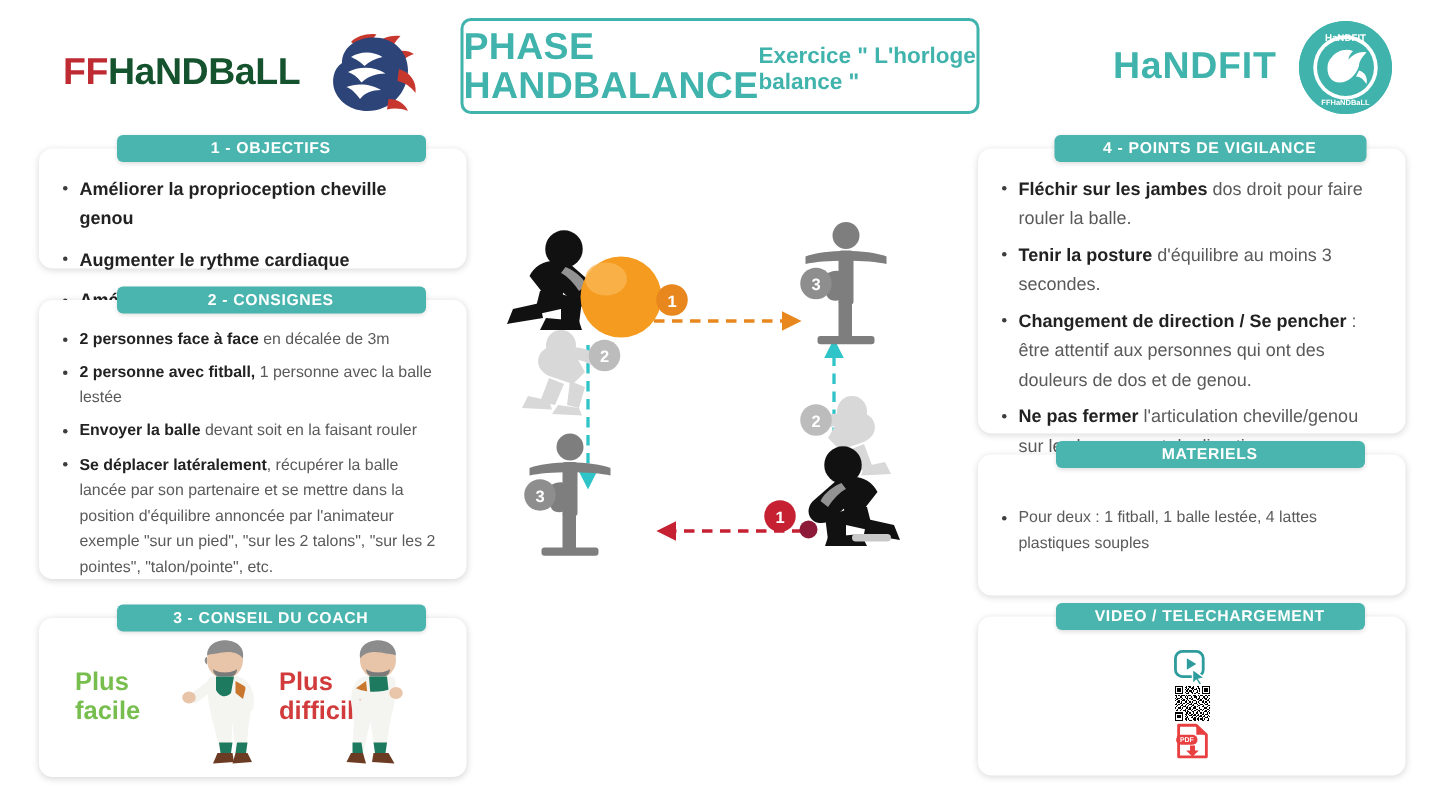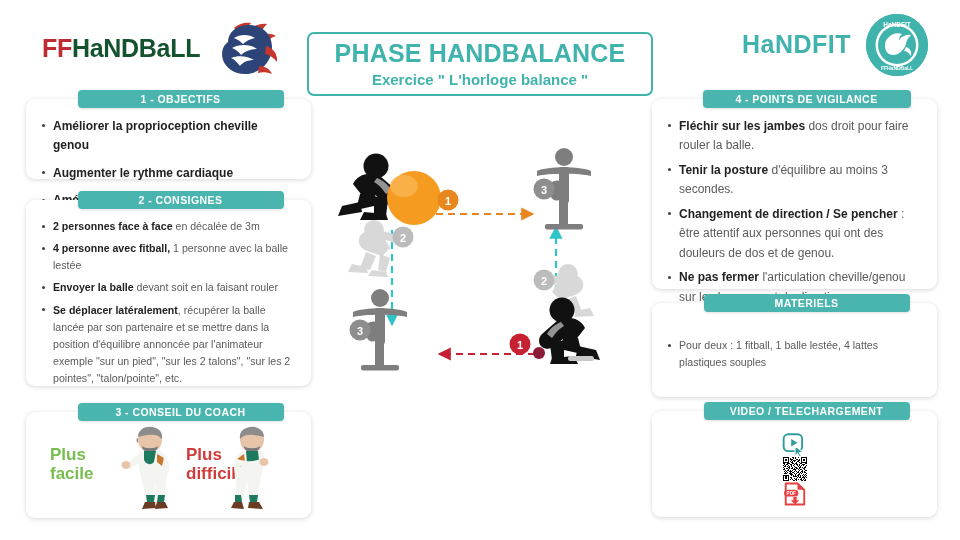--- a/index.html
+++ b/index.html
@@ -20,21 +20,21 @@
     font-size: 25px; font-weight: bold; letter-spacing: -0.3px;
     white-space: nowrap;
   }
   #ffh-wordmark .ff { color: #BE2B32; }
   #ffh-wordmark .hb { color: #14532d; margin-top: 32px; }
   #ffh-rooster { position: absolute; left: 162px; top: 2px; width: 76px; height: 56px; }
 
   #title-box {
     position: absolute; left: 307px; top: 12px; width: 346px; height: 64px;
     border: 2.2px solid #3FB3AC; border-radius: 7px; background: #fff;
-    display: flex; flex-direction: column; align-items: center; justify-content: center; margin-top: 20px;
+    display: flex; flex-direction: row; align-items: center; justify-content: center;
   }
   #title-main {
     color: #3FB3AC; font-size: 25px; font-weight: bold; letter-spacing: 0.2px;
     line-height: 1.05;
   }
   #title-sub {
     color: #3FB3AC; font-size: 15px; font-weight: bold; margin-top: 4px;
   }
 
   #handfit-logo { position: absolute; left: 742px; top: 14px; width: 200px; height: 62px; }
@@ -167,21 +167,21 @@
         <li><b>Améliorer la coordination</b><span></span></li>
       </ul>
     </div>
   </div>
 
   <div class="card" id="card-consignes">
     <div class="card-header">2 - CONSIGNES</div>
     <div class="card-body">
       <ul class="bullets">
         <li><b>2 personnes face à face</b><span> en décalée de 3m</span></li>
-        <li><b>4 personne avec fitball,</b><span> 1 personne avec la balle lestée</span></li>
+        <li><b>2 personne avec fitball,</b><span> 1 personne avec la balle lestée</span></li>
         <li><b>Envoyer la balle</b><span> devant soit en la faisant rouler</span></li>
         <li><b>Se déplacer latéralement</b><span>, récupérer la balle lancée par son partenaire et se mettre dans la position d'équilibre annoncée par l'animateur exemple "sur un pied", "sur les 2 talons", "sur les 2 pointes", "talon/pointe", etc.</span></li>
       </ul>
     </div>
   </div>
 
   <div class="card" id="card-coach">
     <div class="card-header">3 - CONSEIL DU COACH</div>
     <div id="coach-inner">
       <div class="coach-label" id="coach-easy-label">

